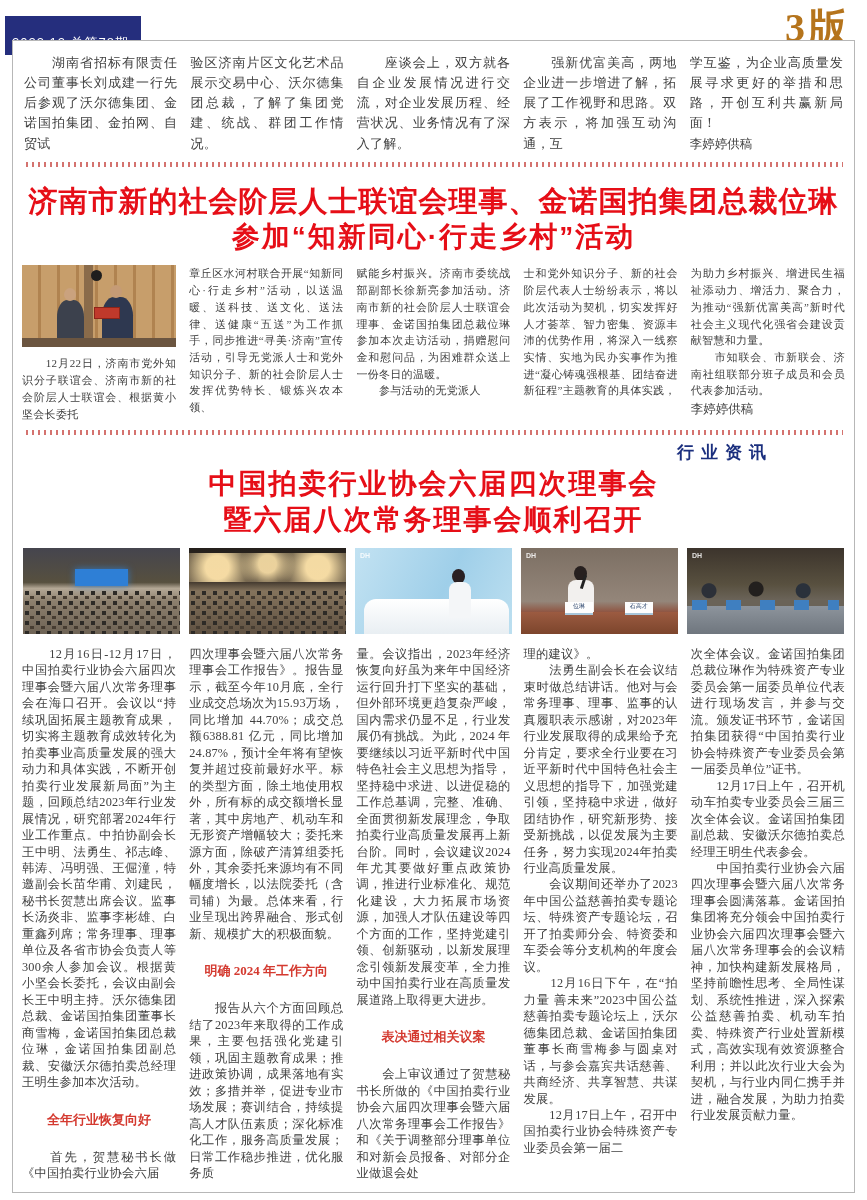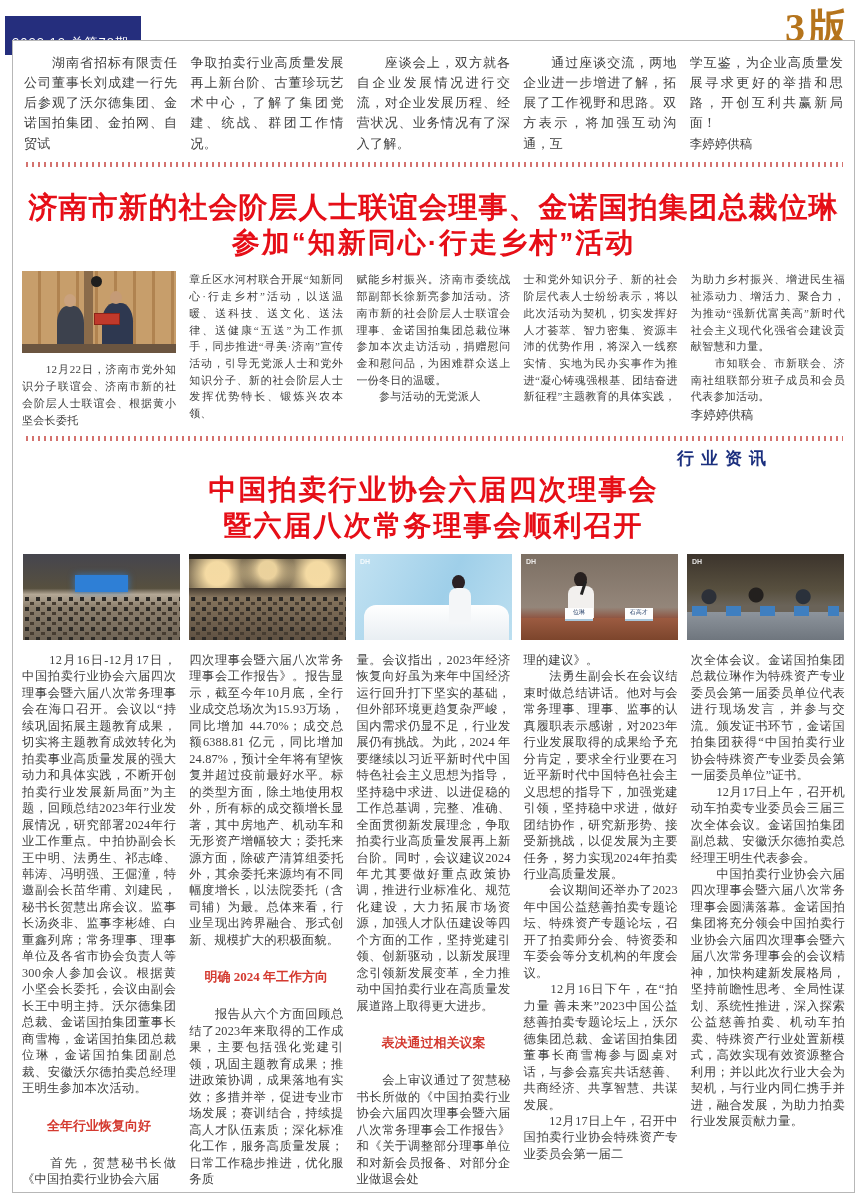--- a/index.html
+++ b/index.html
@@ -15,21 +15,21 @@
   .cols{display:flex;gap:13px;}
   .col{flex:1;min-width:0;}
   p.body{margin:0;font-size:13px;line-height:1.55;text-align:justify;white-space:pre-line;
         color:#404040;letter-spacing:.3px;}
   .topstory{padding:12px 2px 0;font-family:Liberation Serif, serif;}
   .byline{text-align:left;font-size:12.5px;margin-top:2px;padding-right:4px;color:#404040;}
   .dotline{height:5px;margin:8px 2px 6px;
         background-image:radial-gradient(circle 1px,#d4736f 1px,transparent 1.4px);
         background-size:6px 2.6px;}
   .headline{ text-align:center;color:#e60e17;font-weight:900;
-        font-family:"Liberation Sans", sans-serif;margin:22px 0 10px;}
+        font-family:"Liberation Sans", sans-serif;margin:16px 0 10px;}
   .headline .l1{font-size:29px;line-height:1.25;letter-spacing:1px;}
   .headline .l2{font-size:28px;line-height:1.3;letter-spacing:2px;}
   .a1-cols p.body{font-size:11px;line-height:1.52;}
   .a1photo{position:relative;height:82px;margin-bottom:8px;overflow:hidden;
         background:repeating-linear-gradient(90deg,#c79e6b 0 16px,#b08350 16px 19px);}
   .a1photo .wallgap{position:absolute;left:40%;top:0;width:6%;height:100%;background:#8a6b4a;}
   .a1photo .clock{position:absolute;top:5px;left:45%;width:11px;height:11px;background:#1e1e1e;border-radius:50%;}
   .a1photo .floor{position:absolute;bottom:0;left:0;width:100%;height:12%;background:#6b5540;}
   .a1photo .head1{position:absolute;left:27%;bottom:56%;width:12px;height:13px;border-radius:50%;background:#caa27e;}
   .a1photo .fig1{position:absolute;left:23%;bottom:6%;width:17%;height:52%;background:#3c414d;border-radius:40% 40% 0 0;}
@@ -90,27 +90,27 @@
   <div class="page-num">3版</div>
 
   <div class="frame">
 
     <section class="topstory">
       <div class="cols">
         <div class="col">
           <p class="body">　　湖南省招标有限责任公司董事长刘成建一行先后参观了沃尔德集团、金诺国拍集团、金拍网、自贸试</p>
         </div>
         <div class="col">
-          <p class="body">争取拍卖行业高质量发展再上新台阶、古董珍玩艺术中心，了解了集团党建、统战、群团工作情况。</p>
+          <p class="body">验区济南片区文化艺术品展示交易中心、沃尔德集团总裁，了解了集团党建、统战、群团工作情况。</p>
         </div>
         <div class="col">
           <p class="body">　　座谈会上，双方就各自企业发展情况进行交流，对企业发展历程、经营状况、业务情况有了深入了解。</p>
         </div>
         <div class="col">
-          <p class="body">　　通过座谈交流，两地企业进一步增进了解，拓展了工作视野和思路。双方表示，将加强互动沟通，互</p>
+          <p class="body">　　强新优富美高，两地企业进一步增进了解，拓展了工作视野和思路。双方表示，将加强互动沟通，互</p>
         </div>
         <div class="col">
           <p class="body">学互鉴，为企业高质量发展寻求更好的举措和思路，开创互利共赢新局面！</p>
           <div class="byline">李婷婷供稿</div>
         </div>
       </div>
     </section>
 
     <div class="dotline"></div>
 

